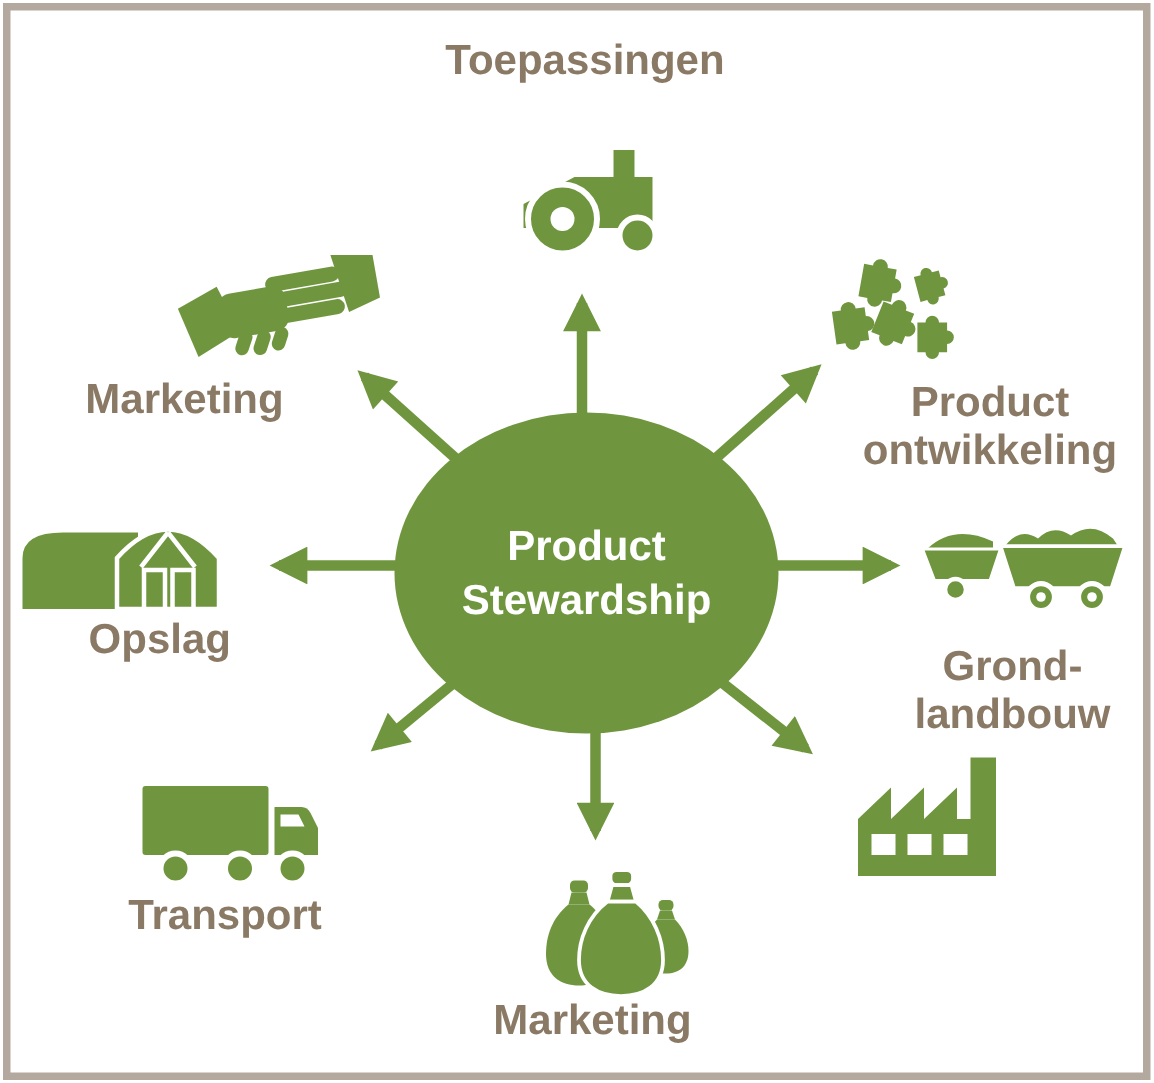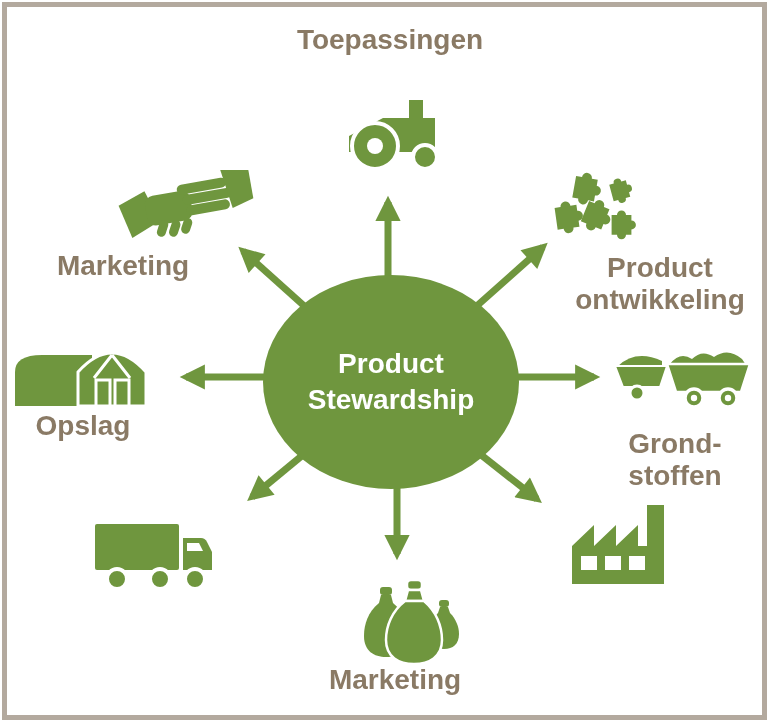--- a/index.html
+++ b/index.html
@@ -111,48 +111,51 @@
     <span>ontwikkeling</span>
   </div>
 
   <svg class="icon" style="left:12px;top:348px;" width="146" height="60" viewBox="0 0 146 60">
     <path d="M3,58 L3,24 Q3,7 30,7 L80,7 L80,58 Z" fill="var(--green)"></path>
     <path d="M66,58 L66,24 Q83,5 100,5 Q117,5 134,24 L134,58 Z" fill="var(--green)" stroke="#fff" stroke-width="3"></path>
     <path d="M100,7 L82,30 M100,7 L118,30" fill="none" stroke="#fff" stroke-width="3"></path>
     <rect x="84" y="32" width="14" height="26" fill="var(--green)" stroke="#fff" stroke-width="3"></rect>
     <rect x="103" y="32" width="14" height="26" fill="var(--green)" stroke="#fff" stroke-width="3"></rect>
   </svg>
-  <div class="label" style="left:12px;top:410px;width:142px;">
+  <div class="label" style="left:12px;top:410px;width:142px;text-align:right;">
     <span>Opslag</span>
   </div>
 
   <svg class="icon" style="left:610px;top:344px;" width="152" height="66" viewBox="0 0 152 66">
     <path d="M8,22 Q26,5 52,17 L52,23 L8,23 Z" fill="var(--green)"></path>
     <polygon points="5,22 57,22 50,43 13,43" fill="var(--green)" stroke="#fff" stroke-width="2"></polygon>
     <circle cx="27" cy="49" r="7" fill="var(--green)" stroke="#fff" stroke-width="3"></circle>
     <path d="M60,20 Q70,7 82,15 Q92,5 104,13 Q118,3 132,15 L136,21 L60,21 Z" fill="var(--green)"></path>
     <polygon points="57,20 140,20 131,48 66,48" fill="var(--green)" stroke="#fff" stroke-width="2.5"></polygon>
     <circle cx="84" cy="54" r="9" fill="var(--green)" stroke="#fff" stroke-width="3.5"></circle>
     <circle cx="84" cy="54" r="3.2" fill="#fff"></circle>
     <circle cx="118" cy="54" r="9" fill="var(--green)" stroke="#fff" stroke-width="3.5"></circle>
     <circle cx="118" cy="54" r="3.2" fill="#fff"></circle>
   </svg>
   <div class="label" style="left:605px;top:428px;width:140px;">
     <span>Grond-</span>
-    <span>stoffen</span>
+    <span>landbouw</span>
   </div>
 
   <svg class="icon" style="left:93px;top:516px;" width="130" height="76" viewBox="0 0 130 76">
     <rect x="2" y="8" width="84" height="46" rx="2" fill="var(--green)"></rect>
     <path d="M90,22 L108,22 Q112,22 114,26 L119,36 L119,54 L90,54 Z" fill="var(--green)"></path>
     <path d="M94,27 L106,27 L110,35 L94,35 Z" fill="#fff"></path>
     <circle cx="24" cy="63" r="10" fill="var(--green)" stroke="#fff" stroke-width="4"></circle>
     <circle cx="67" cy="63" r="10" fill="var(--green)" stroke="#fff" stroke-width="4"></circle>
     <circle cx="102" cy="63" r="10" fill="var(--green)" stroke="#fff" stroke-width="4"></circle>
   </svg>
+  <div class="label" style="left:50px;top:594px;width:200px;">
+    <span>Transport</span>
+  </div>
 
   <svg class="icon" style="left:566px;top:502px;" width="108" height="84" viewBox="0 0 108 84">
     <path d="M6,82 L6,44 L28,23 L28,44 L50,23 L50,44 L72,23 L72,44 L81,44 L81,3 L98,3 L98,82 Z" fill="var(--green)"></path>
     <rect x="15" y="54" width="16" height="14" fill="#fff"></rect>
     <rect x="39" y="54" width="16" height="14" fill="#fff"></rect>
     <rect x="63" y="54" width="16" height="14" fill="#fff"></rect>
   </svg>
 
   <svg class="icon" style="left:344px;top:574px;" width="116" height="92" viewBox="0 0 116 92">
     <g fill="var(--green)">

